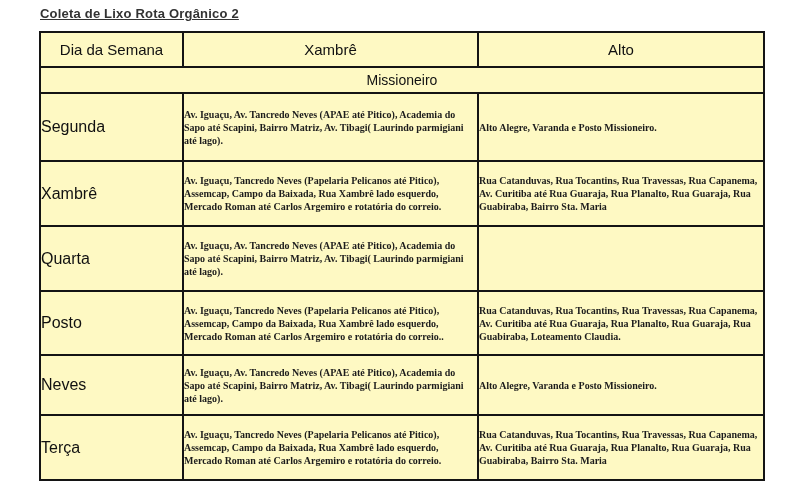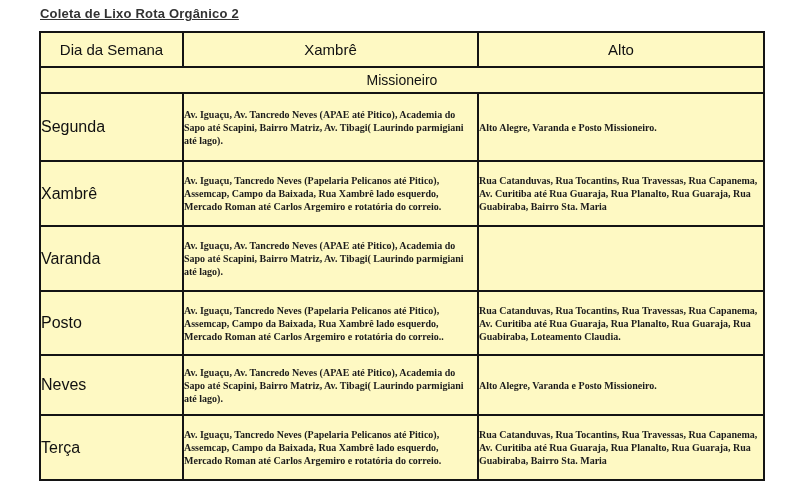--- a/index.html
+++ b/index.html
@@ -98,21 +98,21 @@
       <td class="day-cell">Segunda</td>
       <td class="route-cell">Av. Iguaçu, Av. Tancredo Neves (APAE até Pitico), Academia do Sapo até Scapini, Bairro Matriz, Av. Tibagi( Laurindo parmigiani até lago).</td>
       <td class="route-cell">Alto Alegre, Varanda e Posto Missioneiro.</td>
     </tr>
     <tr class="r-terca">
       <td class="day-cell">Xambrê</td>
       <td class="route-cell">Av. Iguaçu, Tancredo Neves (Papelaria Pelicanos até Pitico), Assemcap, Campo da Baixada, Rua Xambrê lado esquerdo, Mercado Roman até Carlos Argemiro e rotatória do correio.</td>
       <td class="route-cell">Rua Catanduvas, Rua Tocantins, Rua Travessas, Rua Capanema, Av. Curitiba até Rua Guaraja, Rua Planalto, Rua Guaraja, Rua Guabiraba, Bairro Sta. Maria</td>
     </tr>
     <tr class="r-quarta">
-      <td class="day-cell">Varanda</td>
+      <td class="day-cell">Quarta</td>
       <td class="route-cell">Av. Iguaçu, Av. Tancredo Neves (APAE até Pitico), Academia do Sapo até Scapini, Bairro Matriz, Av. Tibagi( Laurindo parmigiani até lago).</td>
       <td class="route-cell"></td>
     </tr>
     <tr class="r-quinta">
       <td class="day-cell">Posto</td>
       <td class="route-cell">Av. Iguaçu, Tancredo Neves (Papelaria Pelicanos até Pitico), Assemcap, Campo da Baixada, Rua Xambrê lado esquerdo, Mercado Roman até Carlos Argemiro e rotatória do correio..</td>
       <td class="route-cell">Rua Catanduvas, Rua Tocantins, Rua Travessas, Rua Capanema, Av. Curitiba até Rua Guaraja, Rua Planalto, Rua Guaraja, Rua Guabiraba, Loteamento Claudia.</td>
     </tr>
     <tr class="r-sexta">
       <td class="day-cell">Neves</td>

